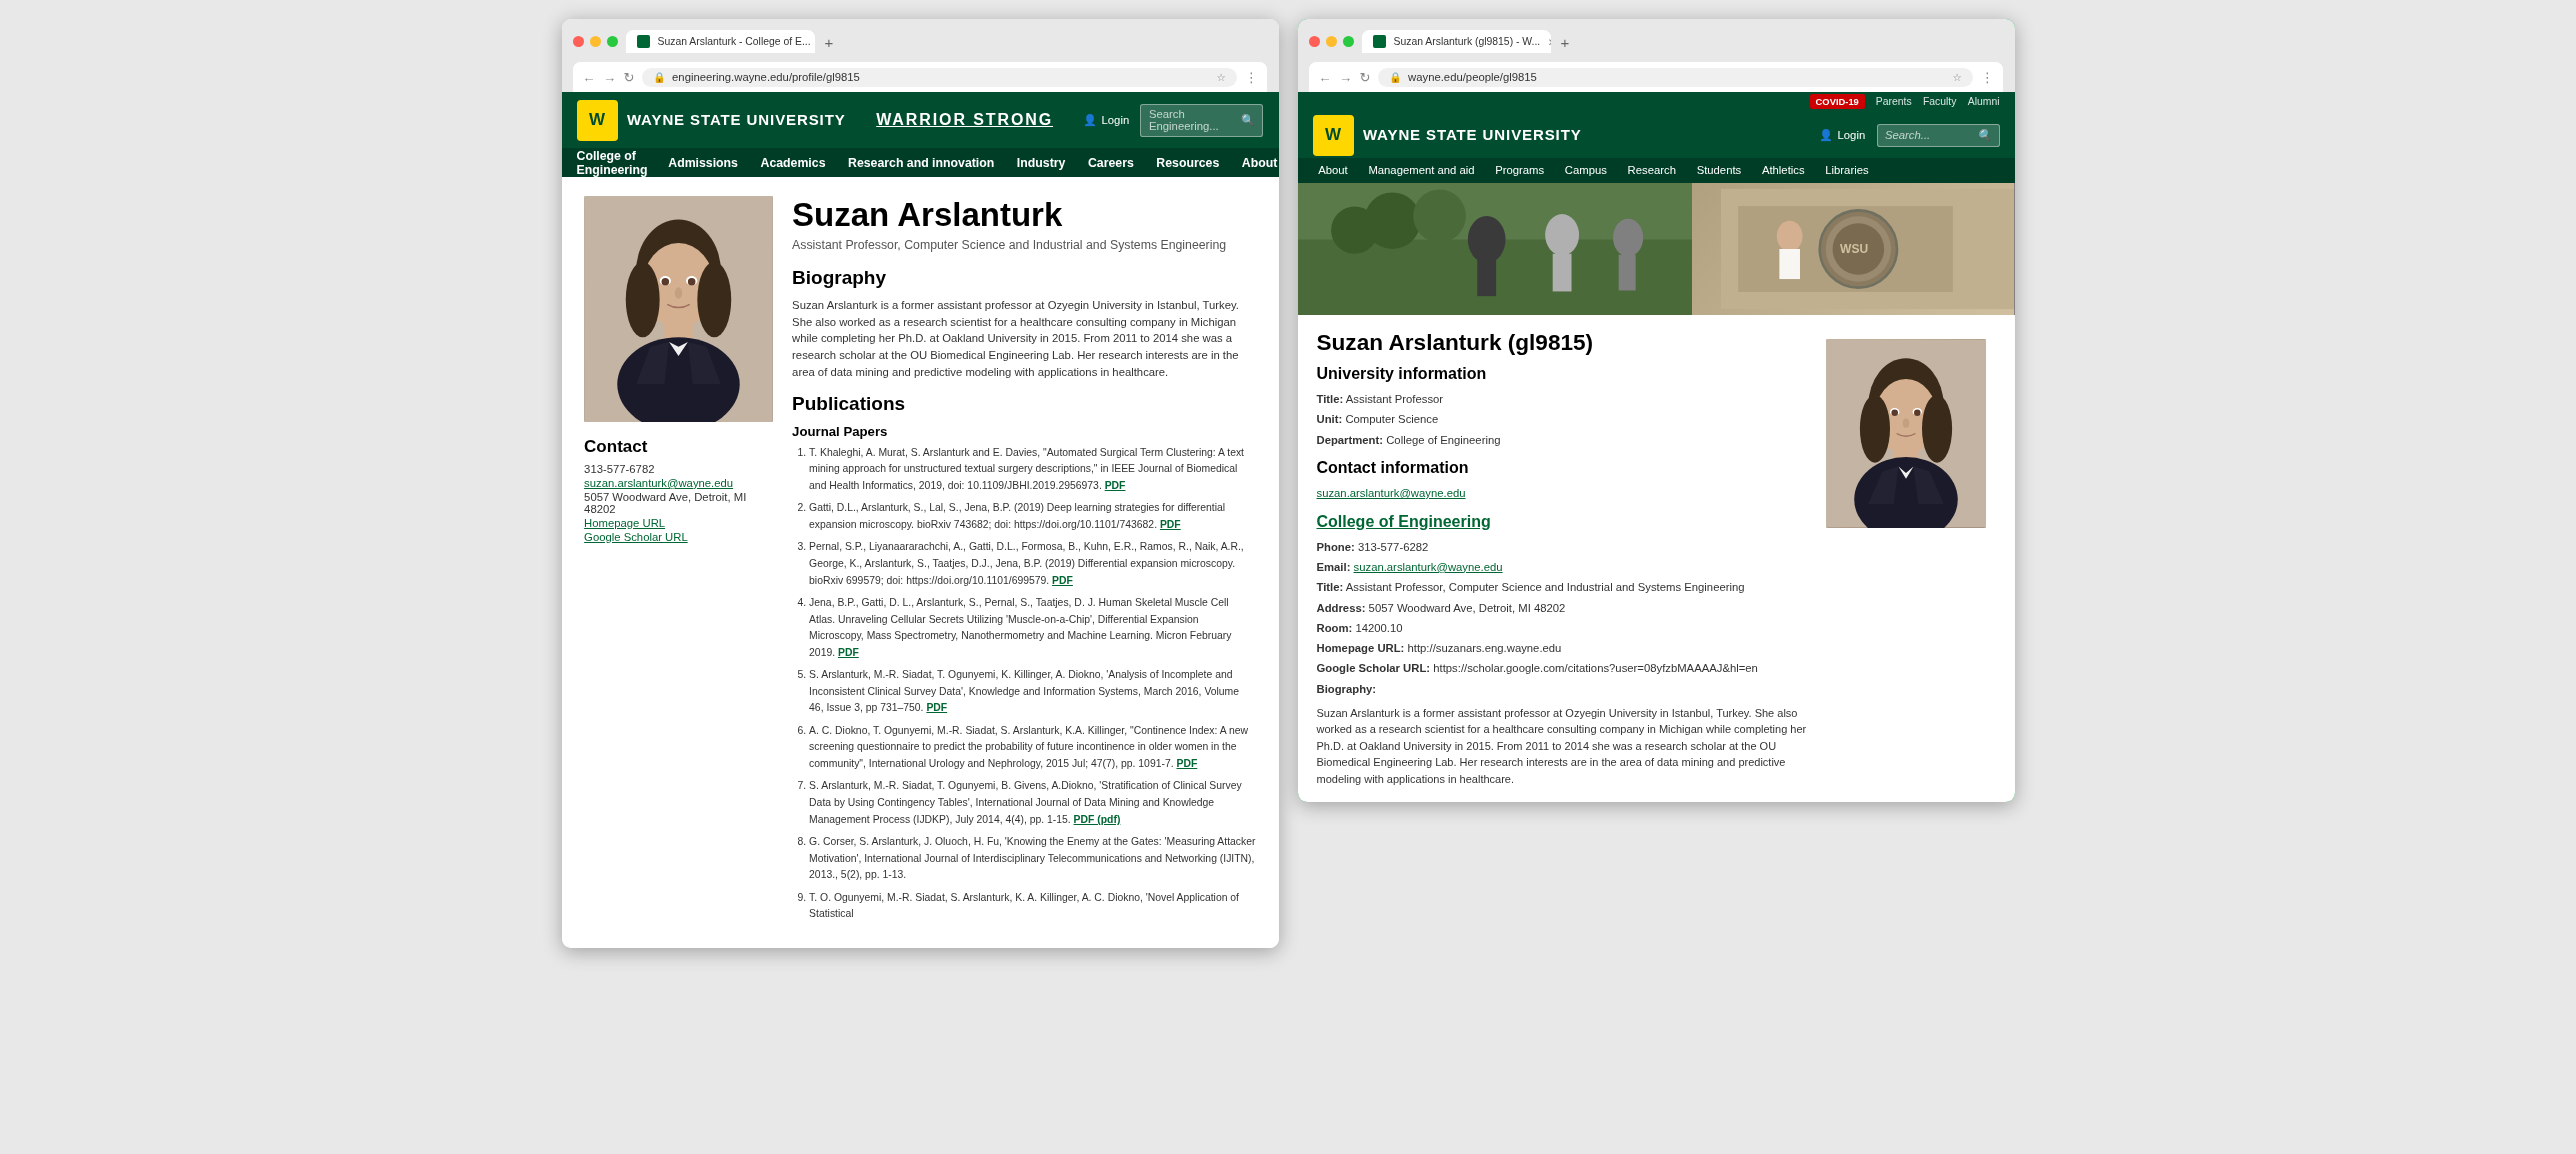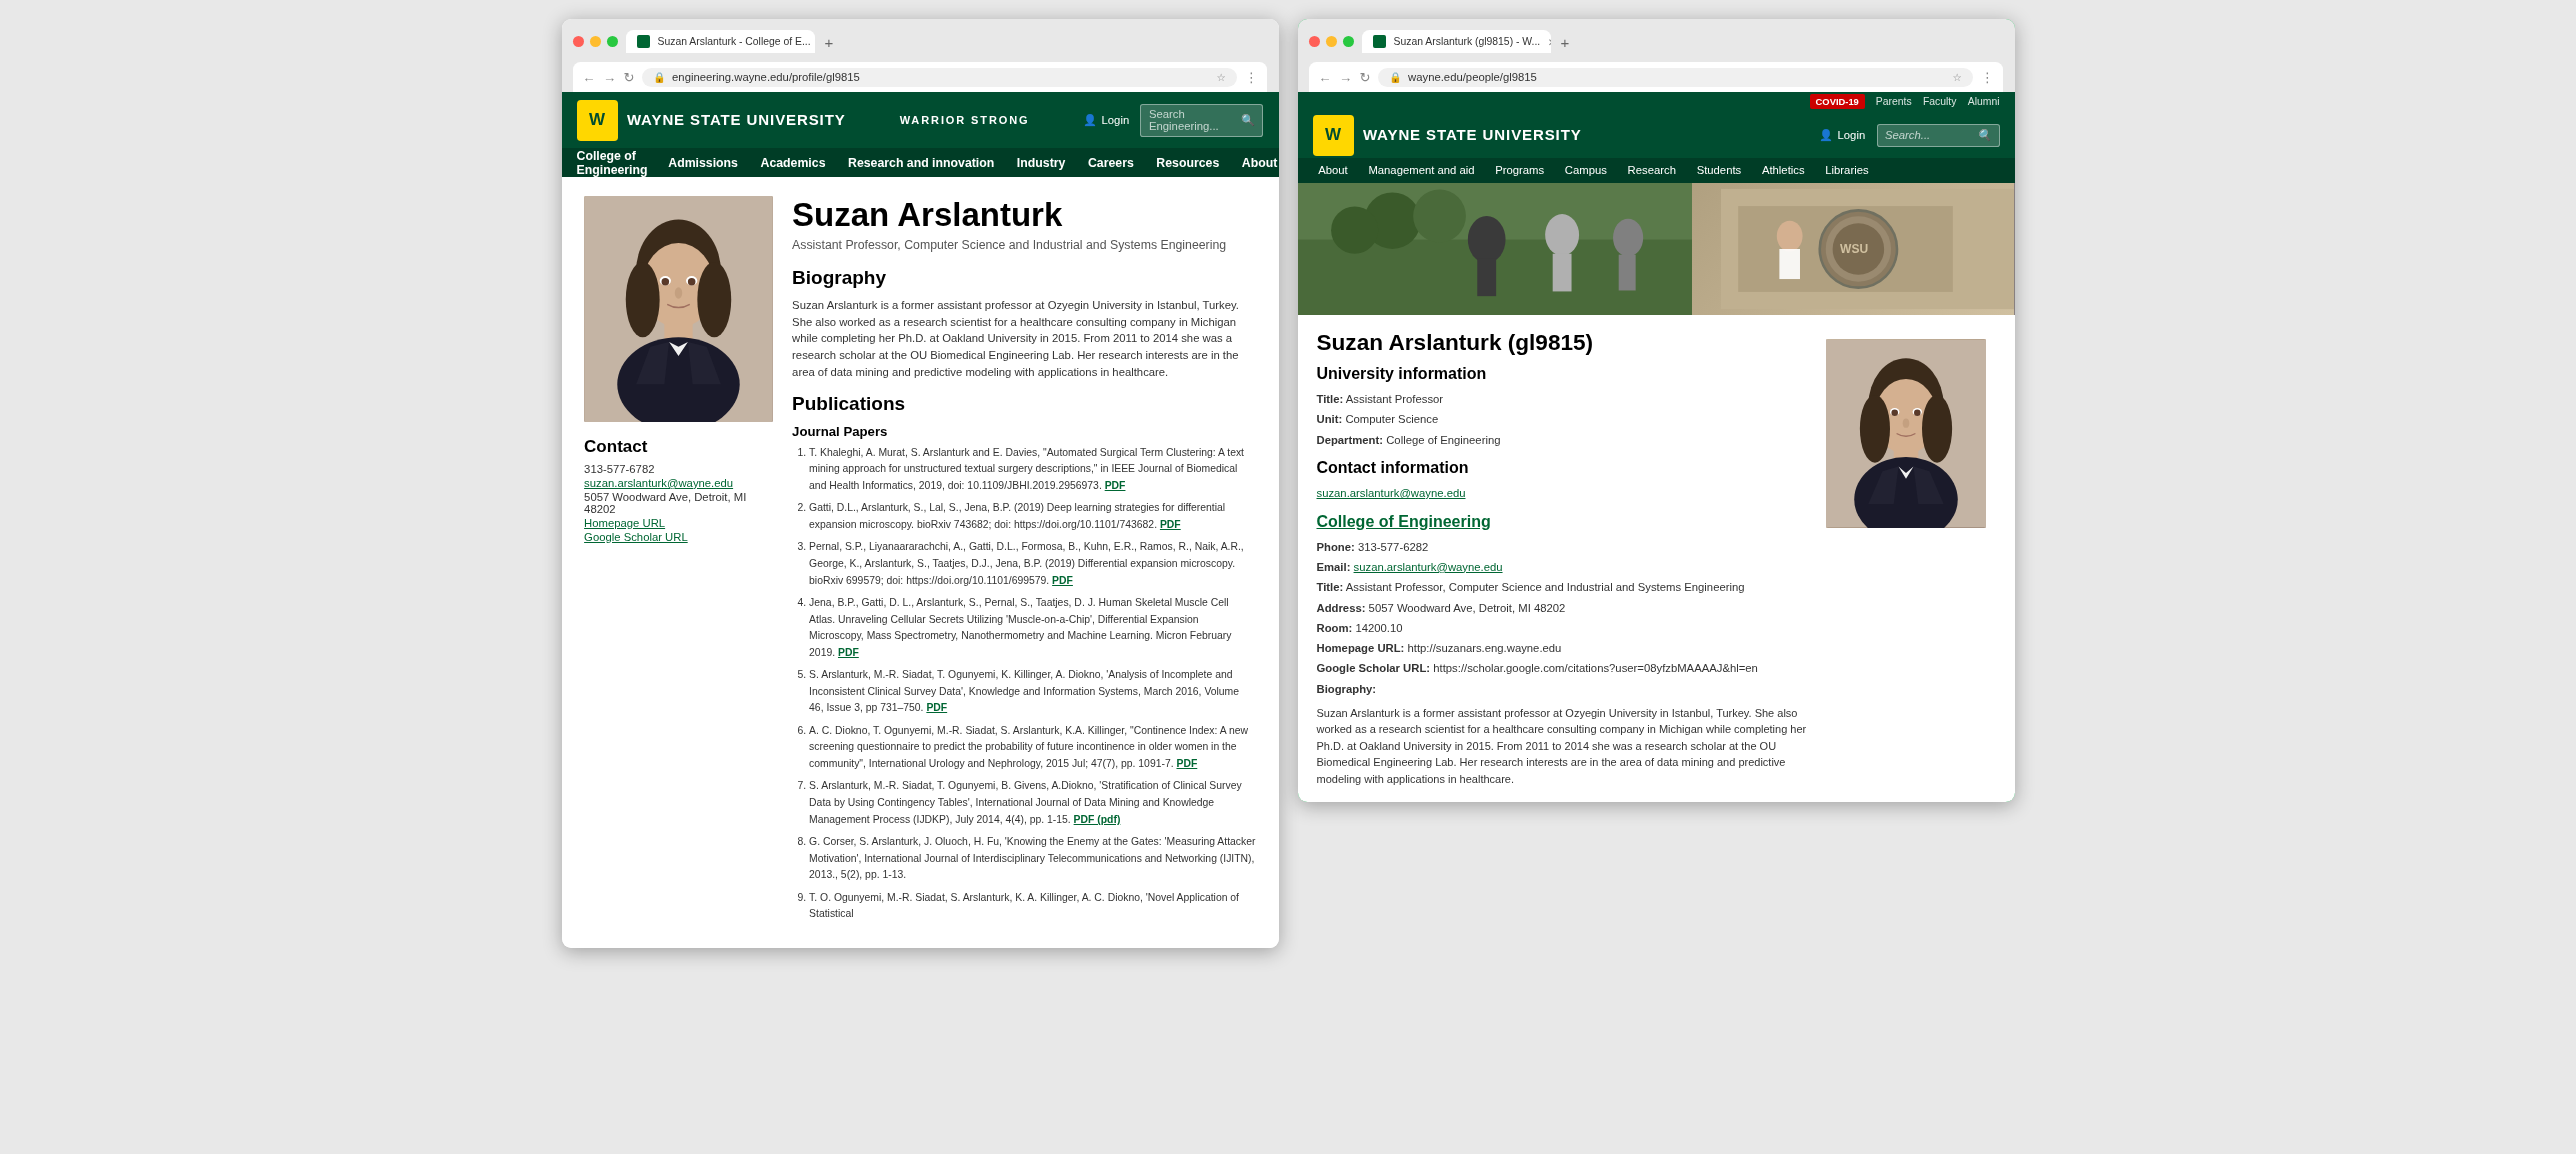--- a/index.html
+++ b/index.html
@@ -144,25 +144,26 @@
       flex-shrink: 0;
     }
     .wsu-name {
       font-size: 15px;
       font-weight: 700;
       letter-spacing: 0.9px;
       text-transform: uppercase;
       line-height: 1.1;
     }
     .warrior-strong {
-      font-size: 11px;
+      font-size: 16px;
       letter-spacing: 1.9px;
       font-weight: 700;
       text-transform: uppercase;
       text-align: center;
+      text-decoration: underline;
     }
     .header-right {
       display: flex;
       align-items: center;
       gap: 11.3px;
     }
     .login-btn {
       font-size: 11.3px;
       color: #fff;
       display: flex;

